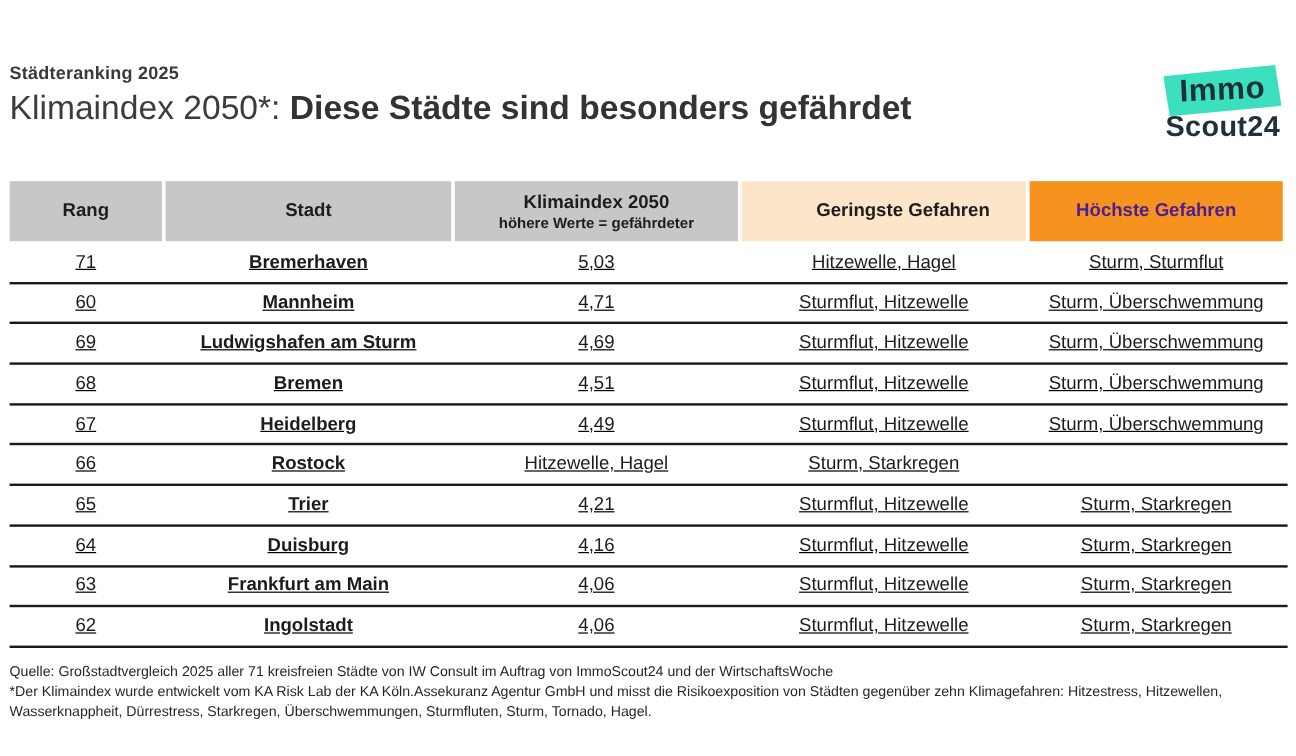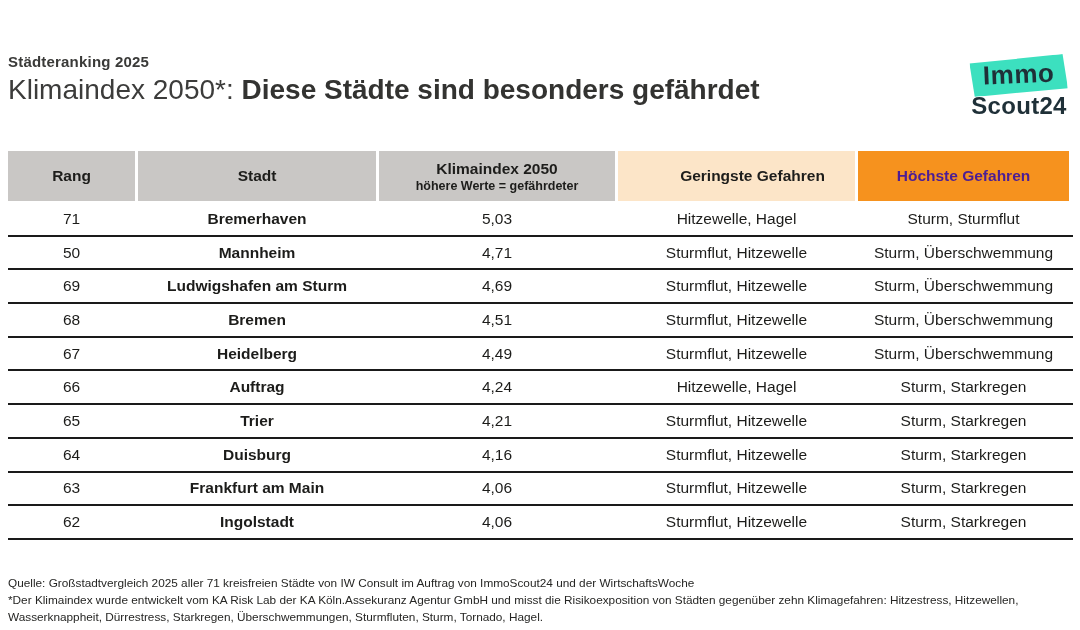--- a/index.html
+++ b/index.html
@@ -28,28 +28,28 @@
   .grid-row { display:grid; grid-template-columns:127px 238px 236px 237px 211px;
               column-gap:3px; }
   .thead .cell { height:50px; display:flex; flex-direction:column; align-items:center;
                  justify-content:center; text-align:center; }
   .th-gray   { background:#c9c7c5; color:#1d1d1b; }
   .th-peach  { background:#fce5c8; color:#1d1d1b;padding-left:32px; }
   .th-orange { background:#f6921e; color:#4c1d95; }
   .th-label  { font-size:15.5px; font-weight:700; }
   .th-sub    { font-size:12.5px; font-weight:700; margin-top:1px; }
 
-  .tbody { margin-top:2px; }
+  .tbody { margin-top:2px;text-decoration:underline; }
   .trow { height:33.7px; align-items:center; border-bottom:2.5px solid #1a1a1a; }
   .trow .cell { text-align:center; font-size:15.5px; color:#1c1c1a; }
   .cell-stadt { font-weight:700; }
 
   
   .footer { position:absolute; left:8px; top:551px; width:1066px; color:#262624;
-            font-size:11.8px; line-height:16.8px;margin-top:24px; }
+            font-size:11.8px; line-height:16.8px; }
 </style>
 </head>
 <body>
 
 <div class="stage">
 
   <div class="kicker">Städteranking 2025</div>
 
   <h1 class="title"><span>Klimaindex 2050*: </span><span class="bold">Diese Städte sind besonders gefährdet</span></h1>
 
@@ -80,21 +80,21 @@
 
     <div class="tbody">
         <div class="trow grid-row">
       <div class="cell cell-rang">71</div>
       <div class="cell cell-stadt">Bremerhaven</div>
       <div class="cell cell-index">5,03</div>
       <div class="cell cell-geringste">Hitzewelle, Hagel</div>
       <div class="cell cell-hoechste">Sturm, Sturmflut</div>
     </div>
         <div class="trow grid-row">
-      <div class="cell cell-rang">50</div>
+      <div class="cell cell-rang">60</div>
       <div class="cell cell-stadt">Mannheim</div>
       <div class="cell cell-index">4,71</div>
       <div class="cell cell-geringste">Sturmflut, Hitzewelle</div>
       <div class="cell cell-hoechste">Sturm, Überschwemmung</div>
     </div>
         <div class="trow grid-row">
       <div class="cell cell-rang">69</div>
       <div class="cell cell-stadt">Ludwigshafen am Sturm</div>
       <div class="cell cell-index">4,69</div>
       <div class="cell cell-geringste">Sturmflut, Hitzewelle</div>
@@ -109,22 +109,21 @@
     </div>
         <div class="trow grid-row">
       <div class="cell cell-rang">67</div>
       <div class="cell cell-stadt">Heidelberg</div>
       <div class="cell cell-index">4,49</div>
       <div class="cell cell-geringste">Sturmflut, Hitzewelle</div>
       <div class="cell cell-hoechste">Sturm, Überschwemmung</div>
     </div>
         <div class="trow grid-row">
       <div class="cell cell-rang">66</div>
-      <div class="cell cell-stadt">Auftrag</div>
-      <div class="cell cell-index">4,24</div>
+      <div class="cell cell-stadt">Rostock</div>
       <div class="cell cell-geringste">Hitzewelle, Hagel</div>
       <div class="cell cell-hoechste">Sturm, Starkregen</div>
     </div>
         <div class="trow grid-row">
       <div class="cell cell-rang">65</div>
       <div class="cell cell-stadt">Trier</div>
       <div class="cell cell-index">4,21</div>
       <div class="cell cell-geringste">Sturmflut, Hitzewelle</div>
       <div class="cell cell-hoechste">Sturm, Starkregen</div>
     </div>

